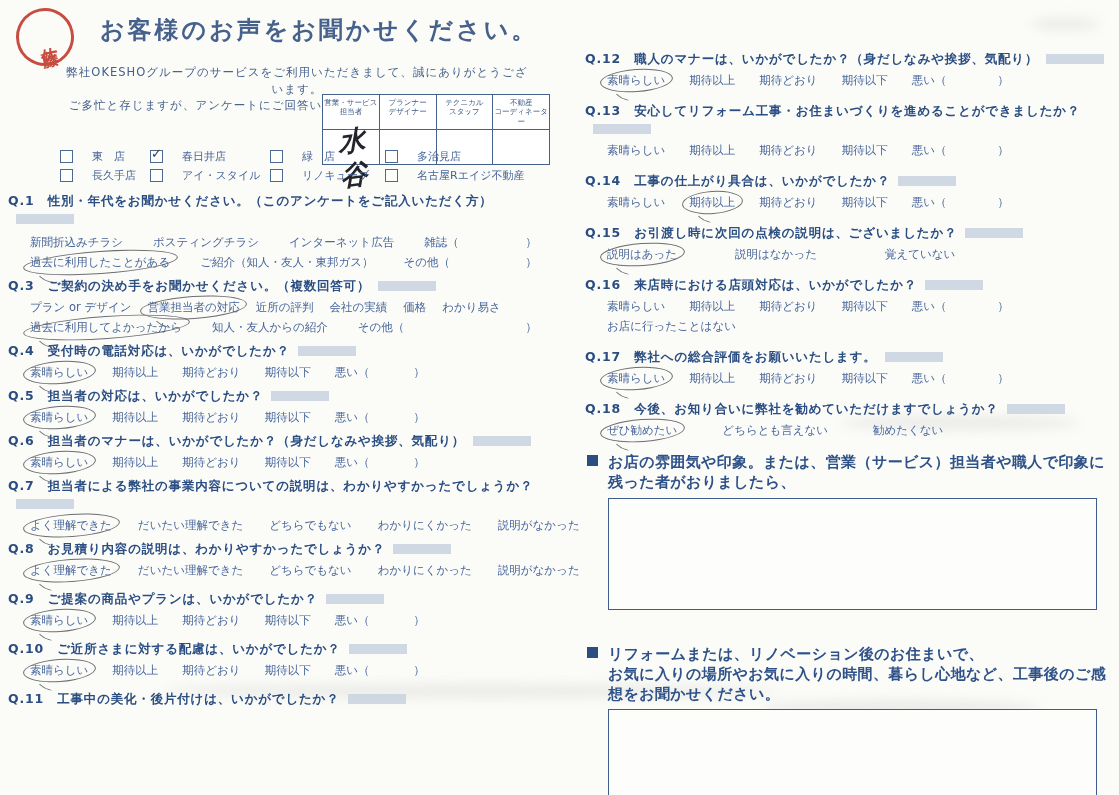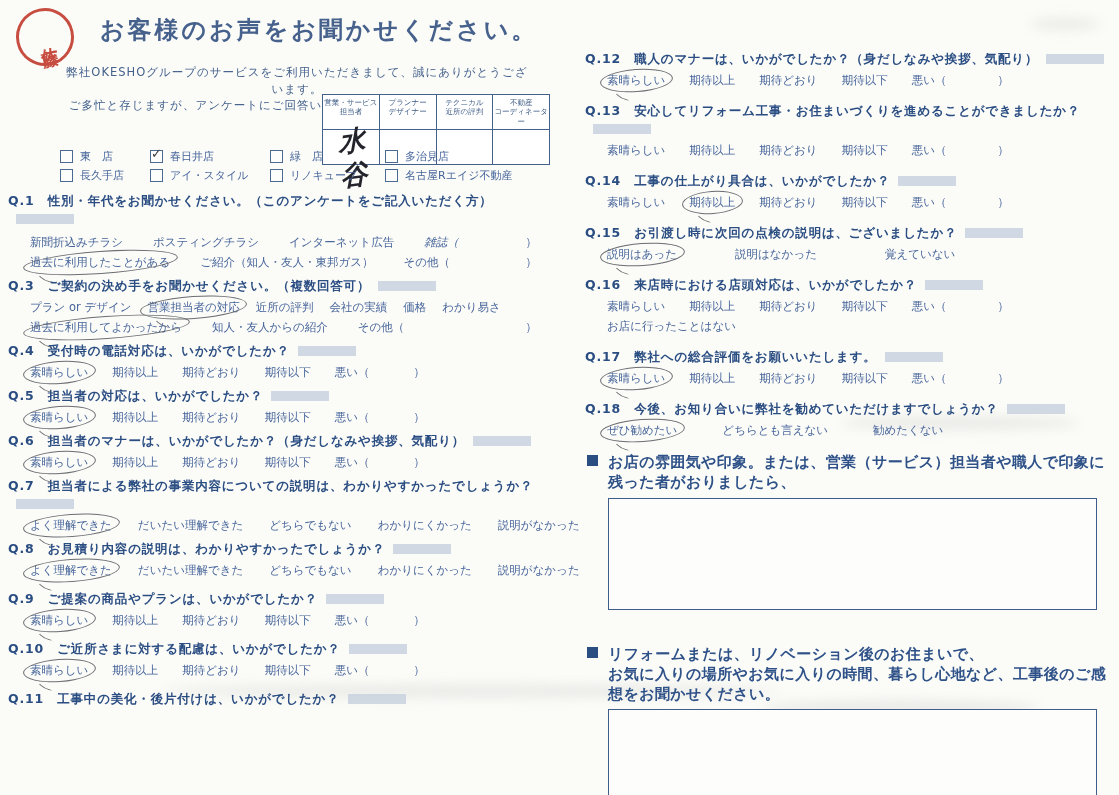--- a/index.html
+++ b/index.html
@@ -23,21 +23,21 @@
   .staff-cell{flex:1 1 0;border-right:1px solid #44618c;font-size:7.5px;color:#3c5a85;
               text-align:center;white-space:pre-line;padding:3px 1px;line-height:1.25;min-height:20px;}
   .staff-cell:last-child{border-right:none;}
   .staff-val{min-height:28px;border-top:1px solid #44618c;position:relative;}
   .handwrite{position:absolute;left:4px;top:-6px;font-family:"DejaVu Serif",serif;font-style:italic;
              font-size:27px;color:#23232b;transform:rotate(-8deg) skewX(-4deg);font-weight:bold;}
 
   
   .stores{position:absolute;left:60px;top:149px;font-size:11px;color:#46659a;}
   .store-row{display:flex;margin-bottom:4px;align-items:center;}
-  .store-item{display:flex;align-items:center;margin-right:0;}
+  .store-item{display:flex;align-items:center;margin-right:0;gap:12px;}
   .store-row .store-item:nth-child(1){width:90px;}
   .store-row .store-item:nth-child(2){width:120px;}
   .store-row .store-item:nth-child(3){width:115px;}
   .cb{width:11px;height:11px;border:1.3px solid #4a6a94;display:inline-block;margin-right:7px;
       position:relative;background:#fdfdfc;flex:none;}
   .cb .mark{position:absolute;left:0px;top:-5px;color:#3a3a40;font-size:13px;}
 
   
   .col-left{position:absolute;left:8px;top:192px;width:535px;}
   .col-right{position:absolute;left:585px;top:50px;width:528px;}
@@ -90,21 +90,21 @@
     <div>ご多忙と存じますが、アンケートにご回答いただきます様お願い申し上げます。</div>
   </div>
 
   <div class="staff">
     <div class="staff-row" id="staff-cols">
         <div class="staff-cell">営業・サービス
 担当者</div>
         <div class="staff-cell">プランナー
 デザイナー</div>
         <div class="staff-cell">テクニカル
-近所の評判</div>
+スタッフ</div>
         <div class="staff-cell">不動産
 コーディネーター</div>
       </div>
     <div class="staff-row" id="staff-vals">
         <div class="staff-cell staff-val"><span class="handwrite">水谷</span></div>
         <div class="staff-cell staff-val"></div>
         <div class="staff-cell staff-val"></div>
         <div class="staff-cell staff-val"></div>
       </div>
   </div>
@@ -153,21 +153,21 @@
   <div class="col-left" id="col-left">
       <div class="q">
         <div class="q-heading">Q.1　性別・年代をお聞かせください。（このアンケートをご記入いただく方）</div>
       </div>
       <div class="q">
         <div class="rows">
           <div class="row" style="width: 507px;">
             <span class="opt" style="margin-right: 30px;">新聞折込みチラシ</span>
             <span class="opt" style="margin-right: 30px;">ポスティングチラシ</span>
             <span class="opt" style="margin-right: 30px;">インターネット広告</span>
-            <span class="opt" style="margin-right: 30px; font-style: italic;">雑誌（</span>
+            <span class="opt" style="margin-right: 30px;">雑誌（</span>
             <span class="trail">）</span>
           </div>
           <div class="row" style="width: 507px;">
             <span class="opt circled" style="margin-right: 30px;">過去に利用したことがある</span>
             <span class="opt" style="margin-right: 30px;">ご紹介（知人・友人・東邦ガス）</span>
             <span class="opt" style="margin-right: 30px;">その他（</span>
             <span class="trail">）</span>
           </div>
         </div>
       </div>

